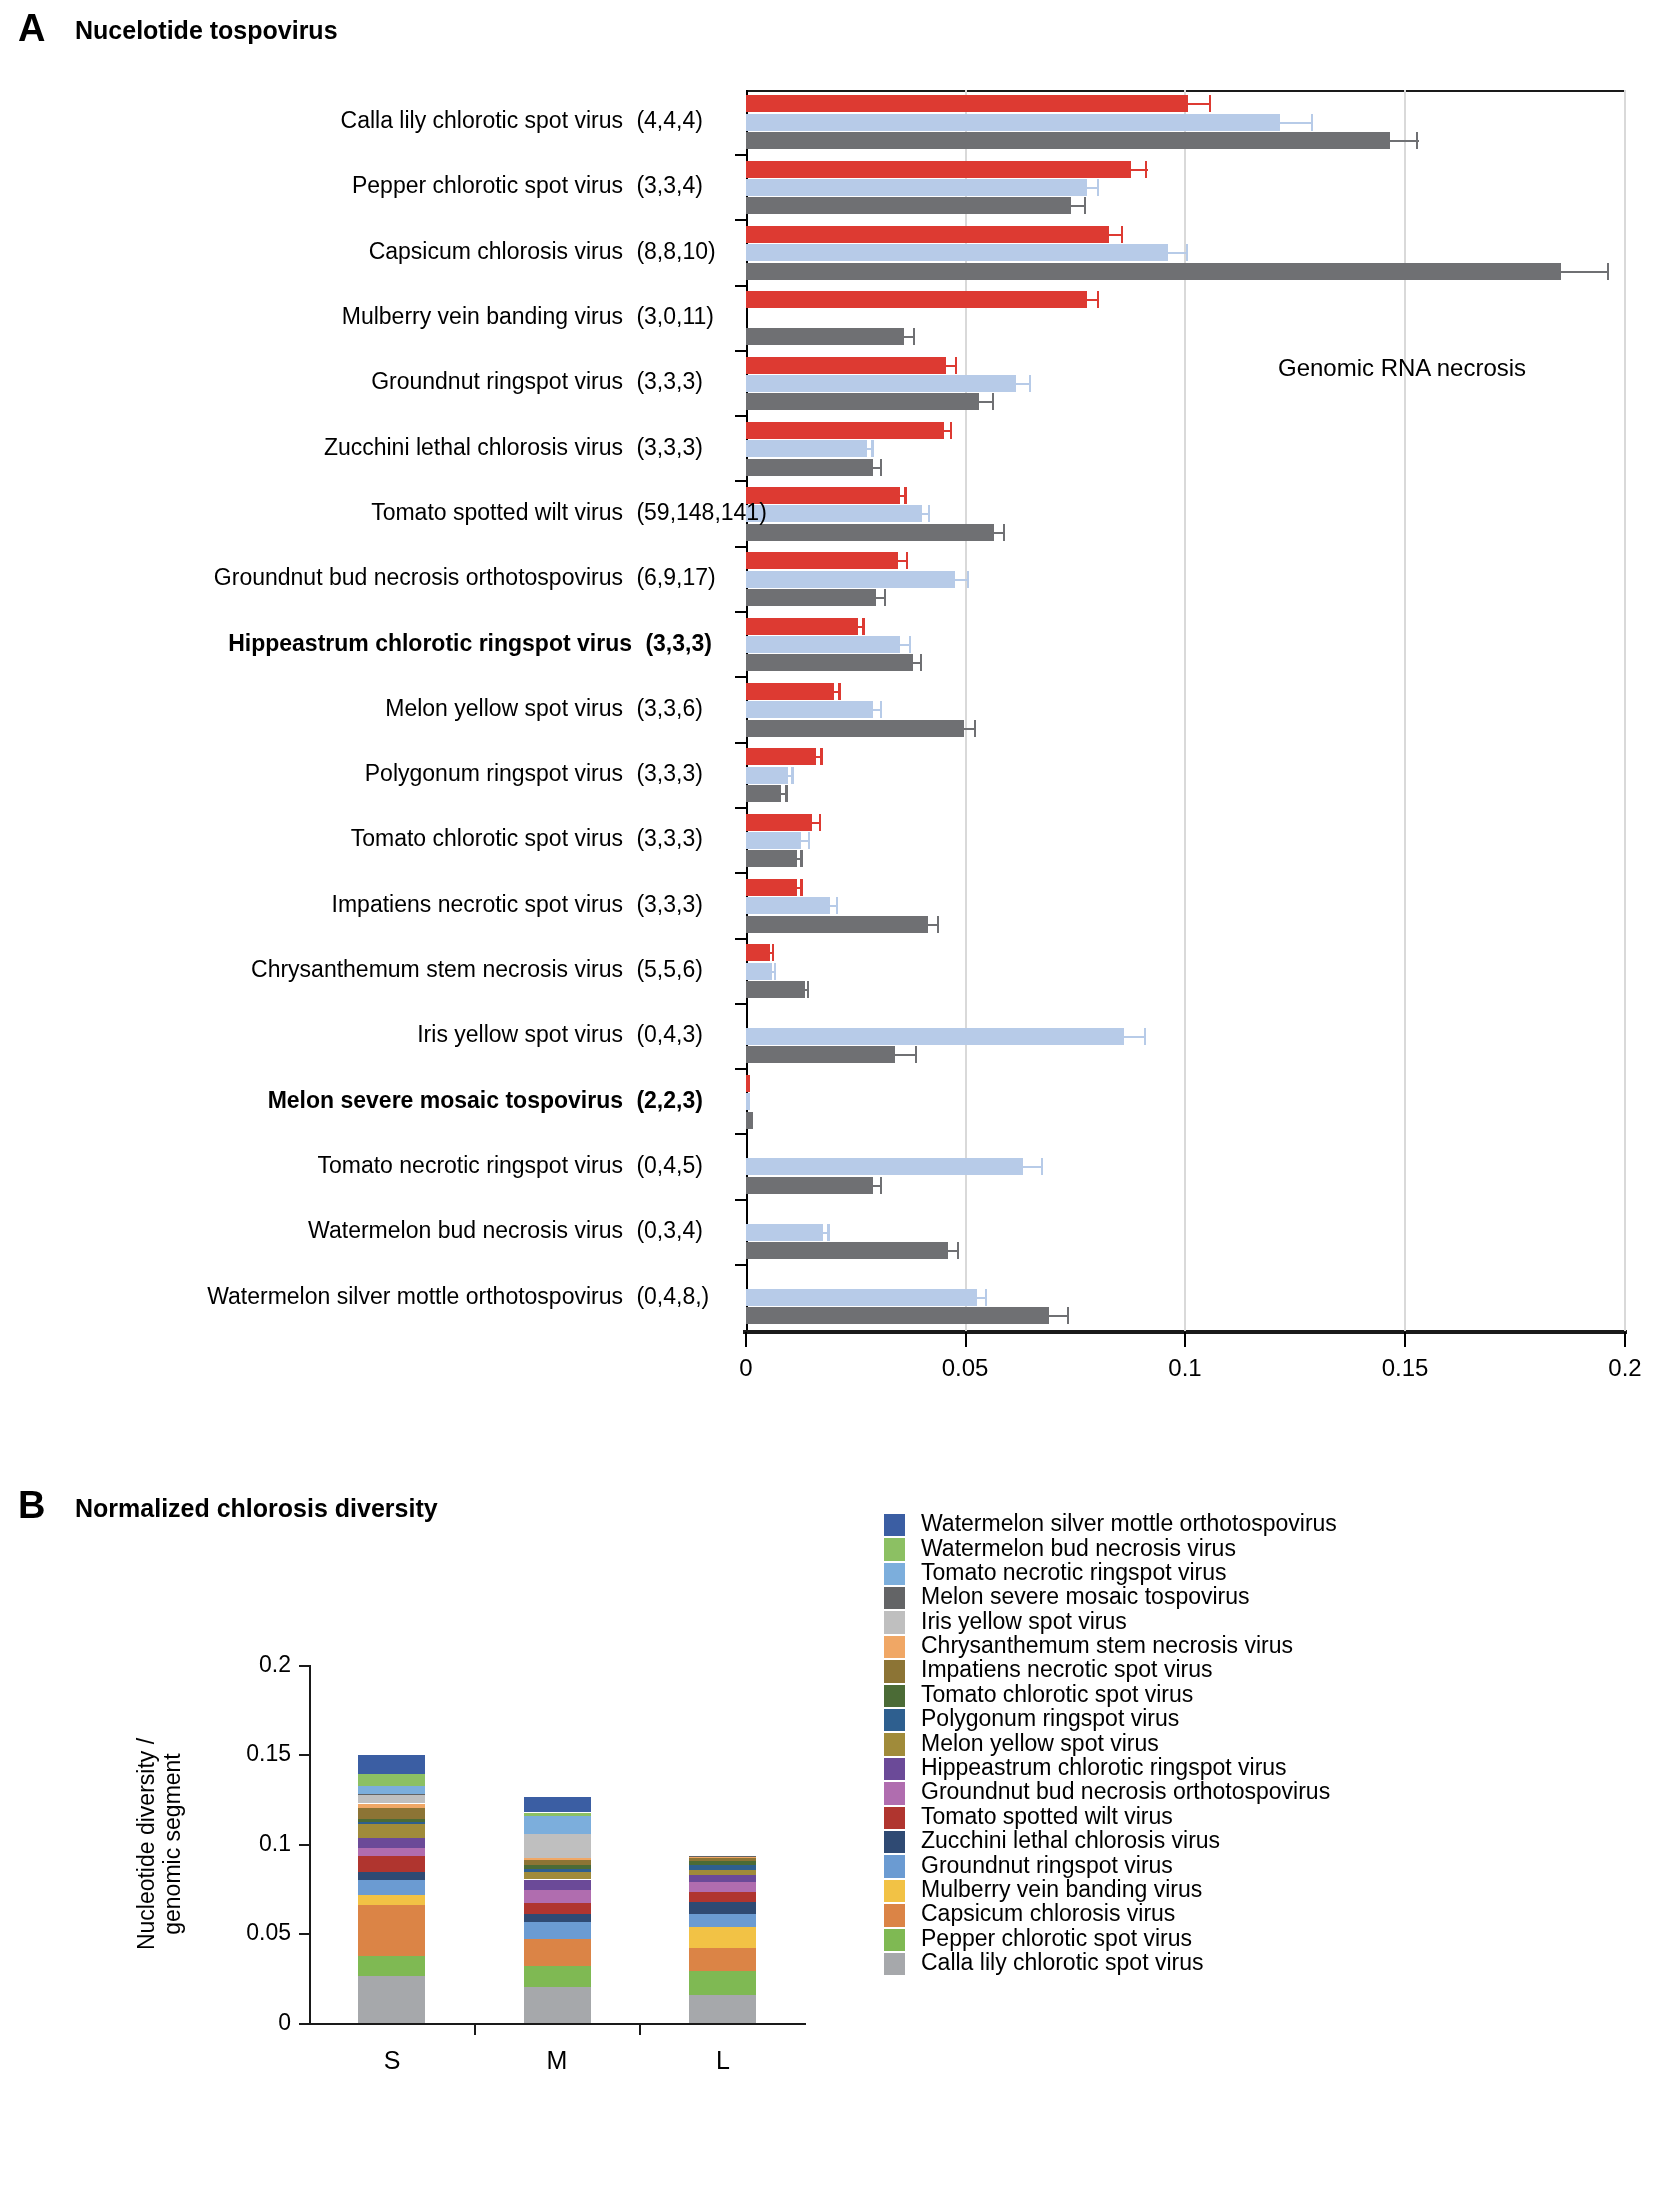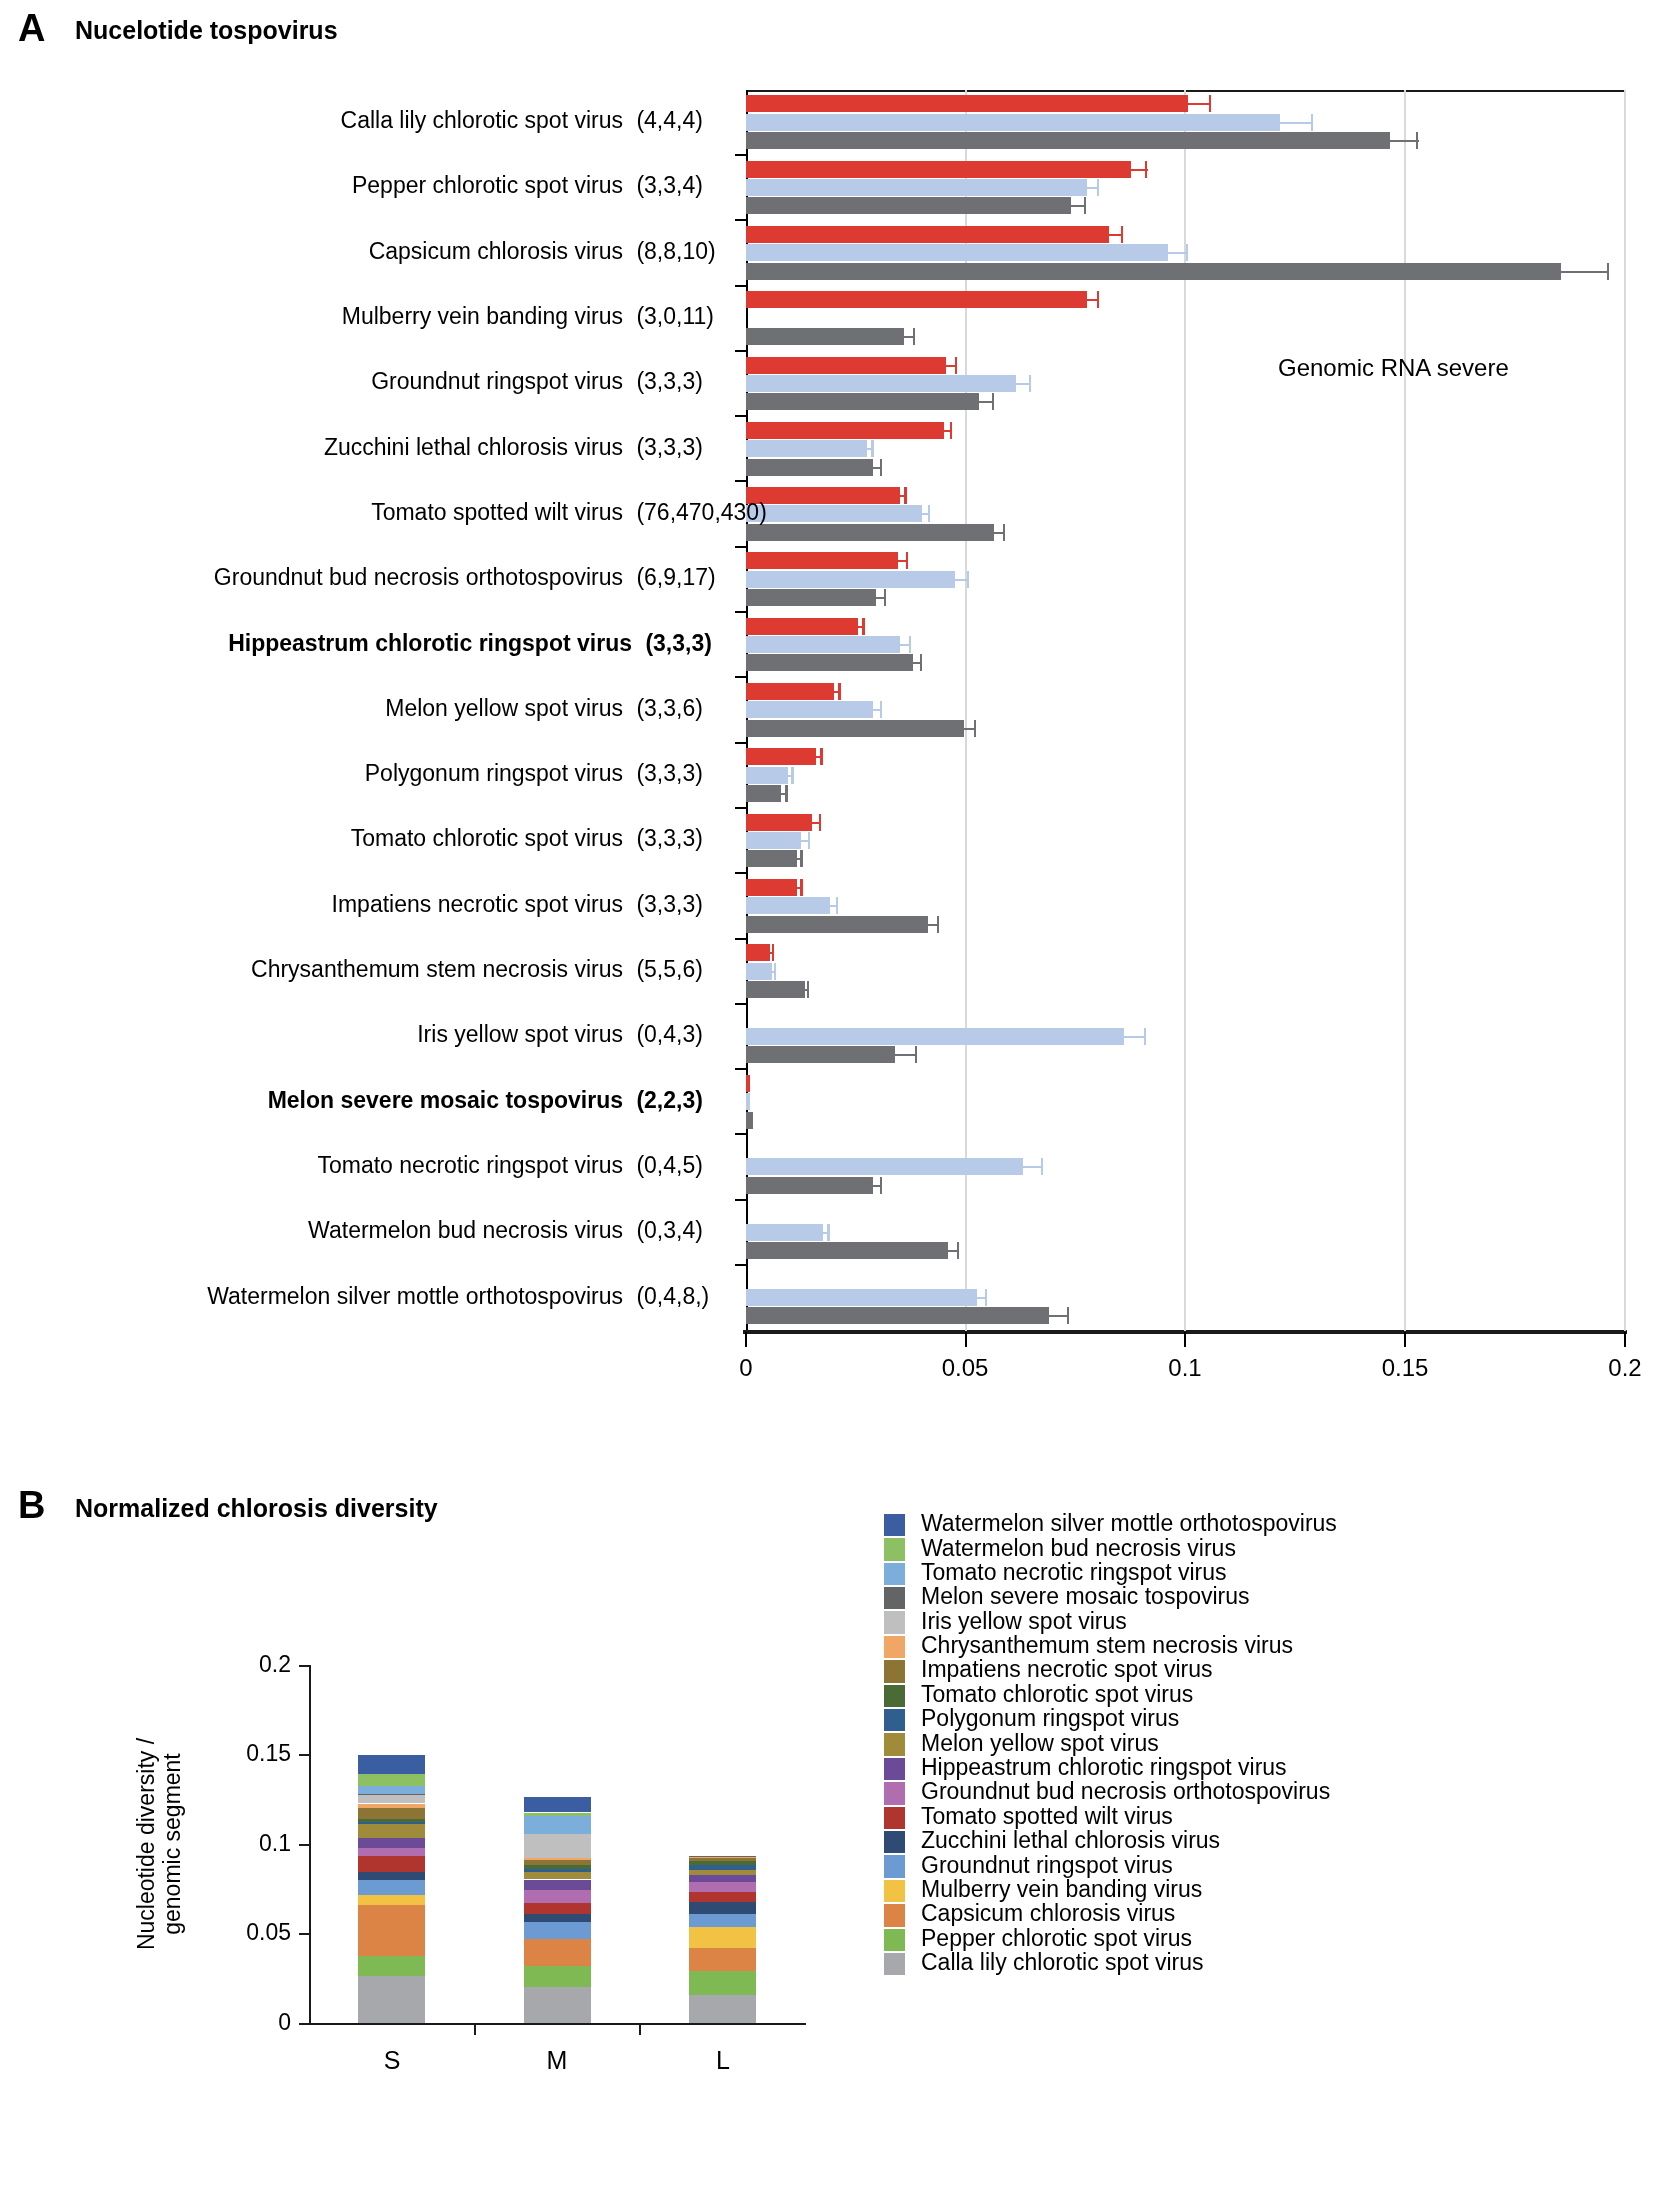--- a/index.html
+++ b/index.html
@@ -368,36 +368,36 @@
         <div class="whisk" style="left: 17.5px; background: rgb(111, 112, 115);"></div>
       </div>
     </div>
   <div id="a-labels">
       <div class="a-catlabel" style="right: 936px; top: 109px;"><span class="a-catname">Calla lily chlorotic spot virus</span><span class="a-catn">(4,4,4)</span></div>
       <div class="a-catlabel" style="right: 936px; top: 174px;"><span class="a-catname">Pepper chlorotic spot virus</span><span class="a-catn">(3,3,4)</span></div>
       <div class="a-catlabel" style="right: 936px; top: 240px;"><span class="a-catname">Capsicum chlorosis virus</span><span class="a-catn">(8,8,10)</span></div>
       <div class="a-catlabel" style="right: 936px; top: 305px;"><span class="a-catname">Mulberry vein banding virus</span><span class="a-catn">(3,0,11)</span></div>
       <div class="a-catlabel" style="right: 936px; top: 370px;"><span class="a-catname">Groundnut ringspot virus</span><span class="a-catn">(3,3,3)</span></div>
       <div class="a-catlabel" style="right: 936px; top: 436px;"><span class="a-catname">Zucchini lethal chlorosis virus</span><span class="a-catn">(3,3,3)</span></div>
-      <div class="a-catlabel" style="right: 936px; top: 501px;"><span class="a-catname">Tomato spotted wilt virus</span><span class="a-catn">(76,470,430)</span></div>
+      <div class="a-catlabel" style="right: 936px; top: 501px;"><span class="a-catname">Tomato spotted wilt virus</span><span class="a-catn">(59,148,141)</span></div>
       <div class="a-catlabel" style="right: 936px; top: 566px;"><span class="a-catname">Groundnut bud necrosis orthotospovirus</span><span class="a-catn">(6,9,17)</span></div>
       <div class="a-catlabel" style="right: 927px; top: 632px; font-weight: bold;"><span class="a-catname">Hippeastrum chlorotic ringspot virus</span><span class="a-catn">(3,3,3)</span></div>
       <div class="a-catlabel" style="right: 936px; top: 697px;"><span class="a-catname">Melon yellow spot virus</span><span class="a-catn">(3,3,6)</span></div>
       <div class="a-catlabel" style="right: 936px; top: 762px;"><span class="a-catname">Polygonum ringspot virus</span><span class="a-catn">(3,3,3)</span></div>
       <div class="a-catlabel" style="right: 936px; top: 827px;"><span class="a-catname">Tomato chlorotic spot virus</span><span class="a-catn">(3,3,3)</span></div>
       <div class="a-catlabel" style="right: 936px; top: 893px;"><span class="a-catname">Impatiens necrotic spot virus</span><span class="a-catn">(3,3,3)</span></div>
       <div class="a-catlabel" style="right: 936px; top: 958px;"><span class="a-catname">Chrysanthemum stem necrosis virus</span><span class="a-catn">(5,5,6)</span></div>
       <div class="a-catlabel" style="right: 936px; top: 1023px;"><span class="a-catname">Iris yellow spot virus</span><span class="a-catn">(0,4,3)</span></div>
       <div class="a-catlabel" style="right: 936px; top: 1089px; font-weight: bold;"><span class="a-catname">Melon severe mosaic tospovirus</span><span class="a-catn">(2,2,3)</span></div>
       <div class="a-catlabel" style="right: 936px; top: 1154px;"><span class="a-catname">Tomato necrotic ringspot virus</span><span class="a-catn">(0,4,5)</span></div>
       <div class="a-catlabel" style="right: 936px; top: 1219px;"><span class="a-catname">Watermelon bud necrosis virus</span><span class="a-catn">(0,3,4)</span></div>
       <div class="a-catlabel" style="right: 936px; top: 1285px;"><span class="a-catname">Watermelon silver mottle orthotospovirus</span><span class="a-catn">(0,4,8,)</span></div>
     </div>
 
-  <div id="a-legend-title">Genomic RNA severe</div>
+  <div id="a-legend-title">Genomic RNA necrosis</div>
   <div id="a-legend">
       <div class="a-leg-item" style="top: 397px;"></div>
       <div class="a-leg-item" style="top: 447px;"></div>
       <div class="a-leg-item" style="top: 498px;"></div>
     </div>
 </div>
 
 <div id="panelB">
   <div class="panel-letter" id="b-letter">B</div>
   <div class="panel-title" id="b-title">Normalized chlorosis diversity</div>

